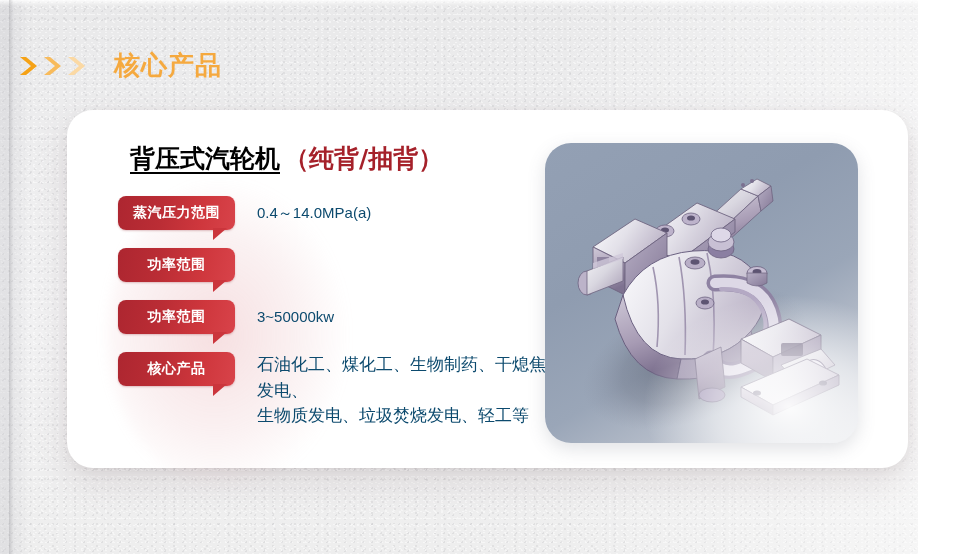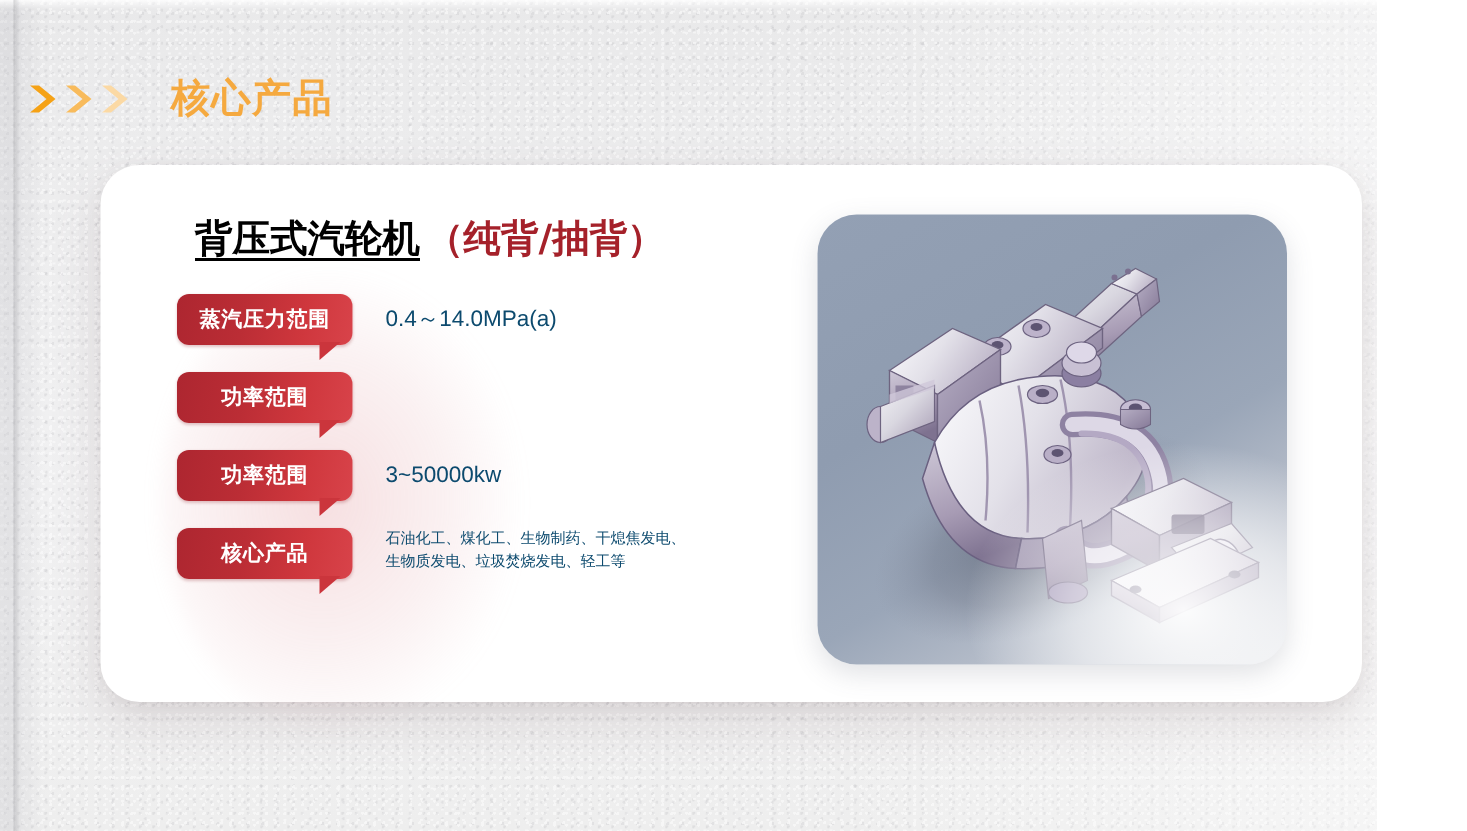--- a/index.html
+++ b/index.html
@@ -177,21 +177,21 @@
   .spec-value {
     margin-left: 22px;
     margin-top: 7px;
     font-size: 15px;
     line-height: 1.45;
     color: #0c4a6e;
     font-family: Liberation Sans, sans-serif;
     white-space: pre-line;
   }
   .spec-row.tall { height: 56px; }
-  .spec-row.tall .spec-value { font-size: 10px; margin-top: 1px; line-height: 1.5; }
+  .spec-row.tall .spec-value { font-size: 17px; margin-top: 1px; line-height: 1.5; }
 
   
   .image-panel {
     position: absolute;
     left: 478px;
     top: 33px;
     width: 313px;
     height: 300px;
     border-radius: 26px;
     overflow: hidden;

